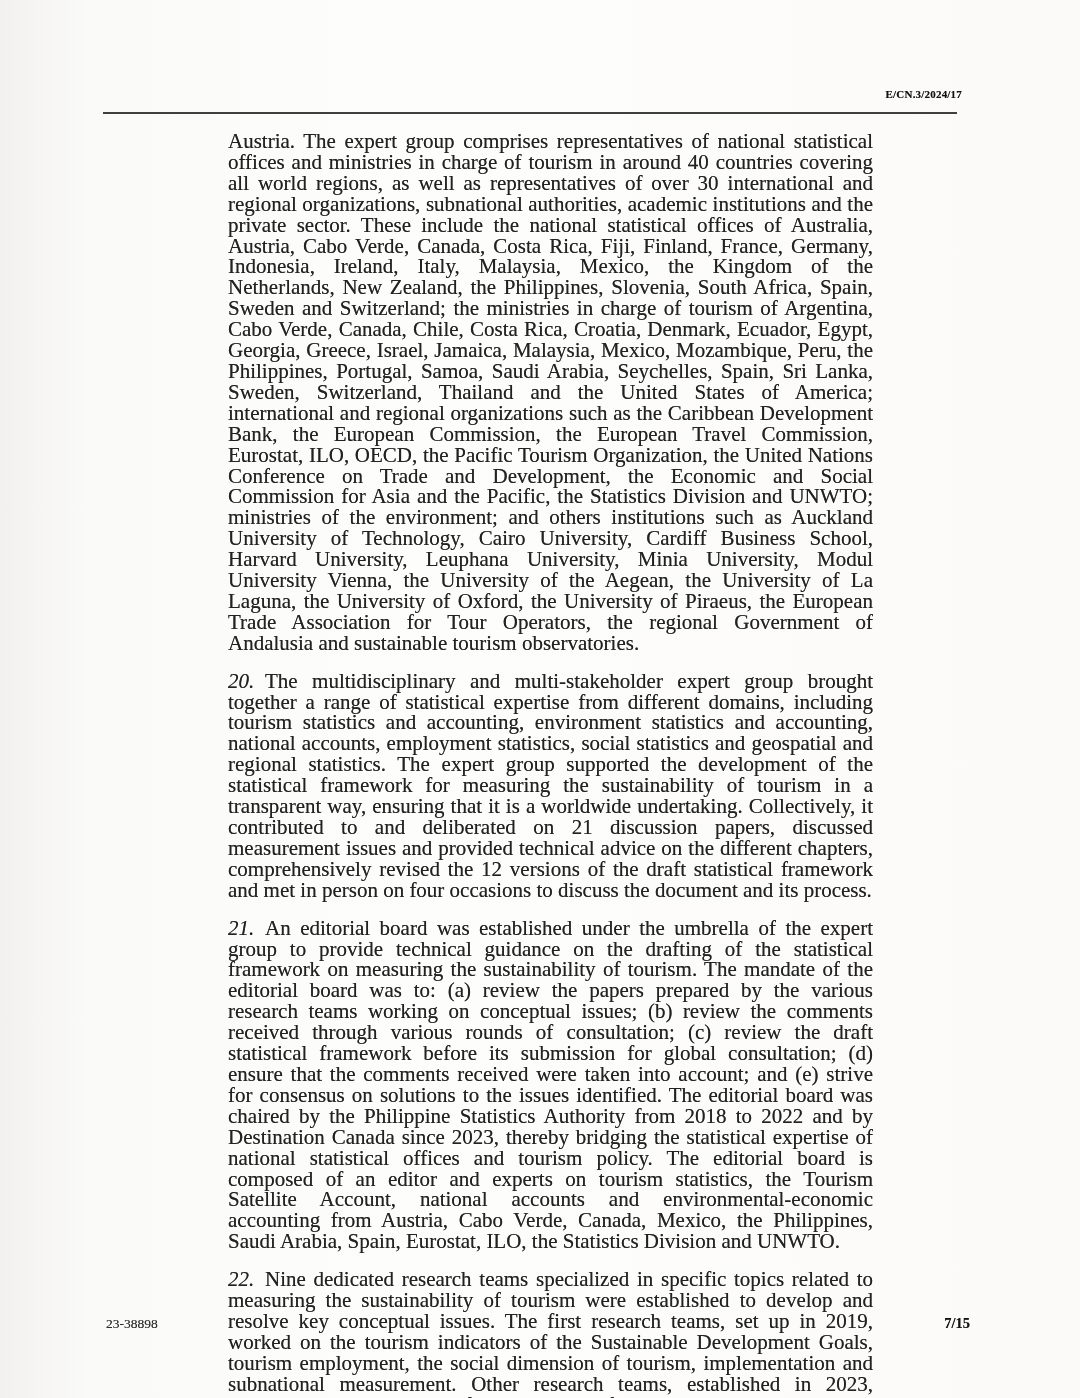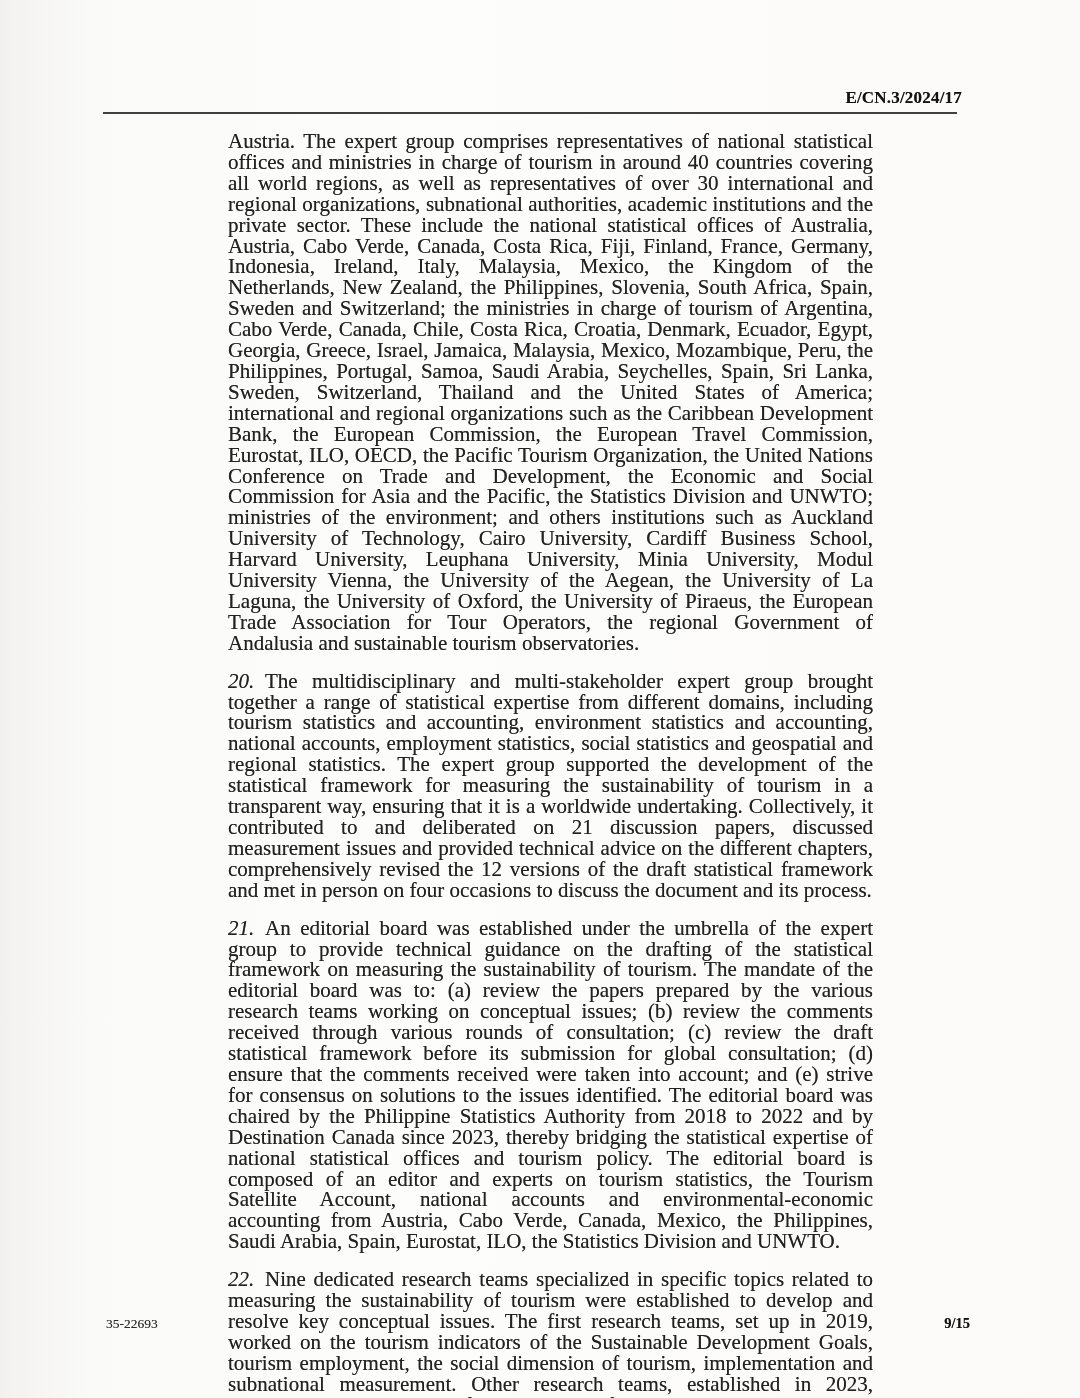--- a/index.html
+++ b/index.html
@@ -11,21 +11,21 @@
     overflow: hidden;
     background: linear-gradient(90deg, #f2f1ef 0px, #fafaf8 90px, #fdfdfb 40%, #fbfaf8 100%);
     font-family: "Liberation Serif", "DejaVu Serif", serif;
     color: #1f1f1f;
   }
 
   .doc-symbol {
     position: absolute;
     top: 88px;
     right: 118px;
-    font-size: 17px;
+    font-size: 11px;
     font-weight: bold;
     letter-spacing: 0.2px;
     color: #121212;
     text-shadow: 0 0 0.5px rgba(20,20,20,0.55);
   }
 
   .header-rule {
     position: absolute;
     top: 112px;
     left: 103px;
@@ -95,17 +95,17 @@
     <p>
       <span class="para-num">21.</span><span>An editorial board was established under the umbrella of the expert group to provide technical guidance on the drafting of the statistical framework on measuring the sustainability of tourism. The mandate of the editorial board was to: (a) review the papers prepared by the various research teams working on conceptual issues; (b) review the comments received through various rounds of consultation; (c) review the draft statistical framework before its submission for global consultation; (d) ensure that the comments received were taken into account; and (e) strive for consensus on solutions to the issues identified. The editorial board was chaired by the Philippine Statistics Authority from 2018 to 2022 and by Destination Canada since 2023, thereby bridging the statistical expertise of national statistical offices and tourism policy. The editorial board is composed of an editor and experts on tourism statistics, the Tourism Satellite Account, national accounts and environmental-economic accounting from Austria, Cabo Verde, Canada, Mexico, the Philippines, Saudi Arabia, Spain, Eurostat, ILO, the Statistics Division and UNWTO.</span>
     </p>
 
     <p>
       <span class="para-num">22.</span><span>Nine dedicated research teams specialized in specific topics related to measuring the sustainability of tourism were established to develop and resolve key conceptual issues. The first research teams, set up in 2019, worked on the tourism indicators of the Sustainable Development Goals, tourism employment, the social dimension of tourism, implementation and subnational measurement. Other research teams, established in 2023, worked on the attribution of environmental flows to tourism, measurement of the social dimension, delineation of subnational spatial</span>
     </p>
 
   </div>
 
-  <div class="footer-job">35-22693</div>
+  <div class="footer-job">23-38898</div>
 
-  <div class="footer-page">9/15</div>
+  <div class="footer-page">7/15</div>
 
 </div>
 
 </body></html>

